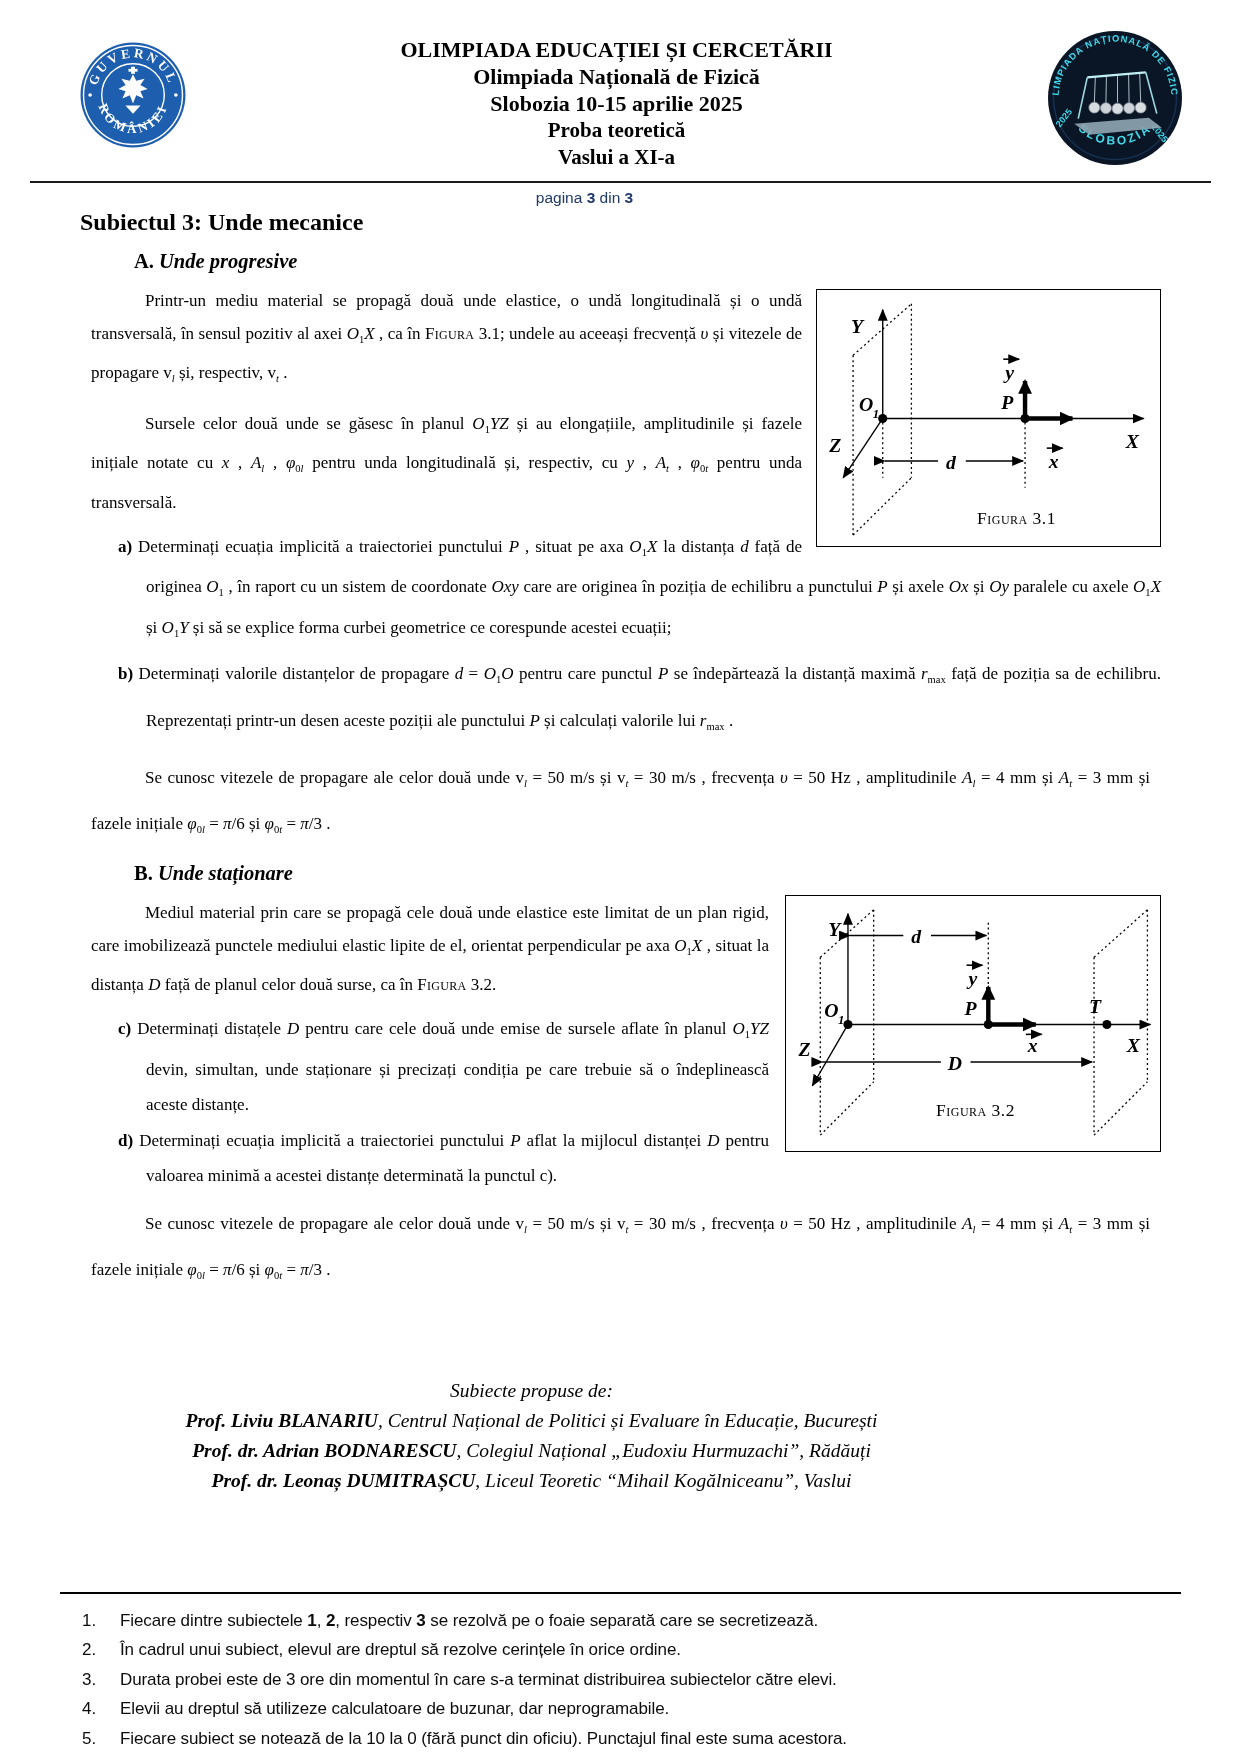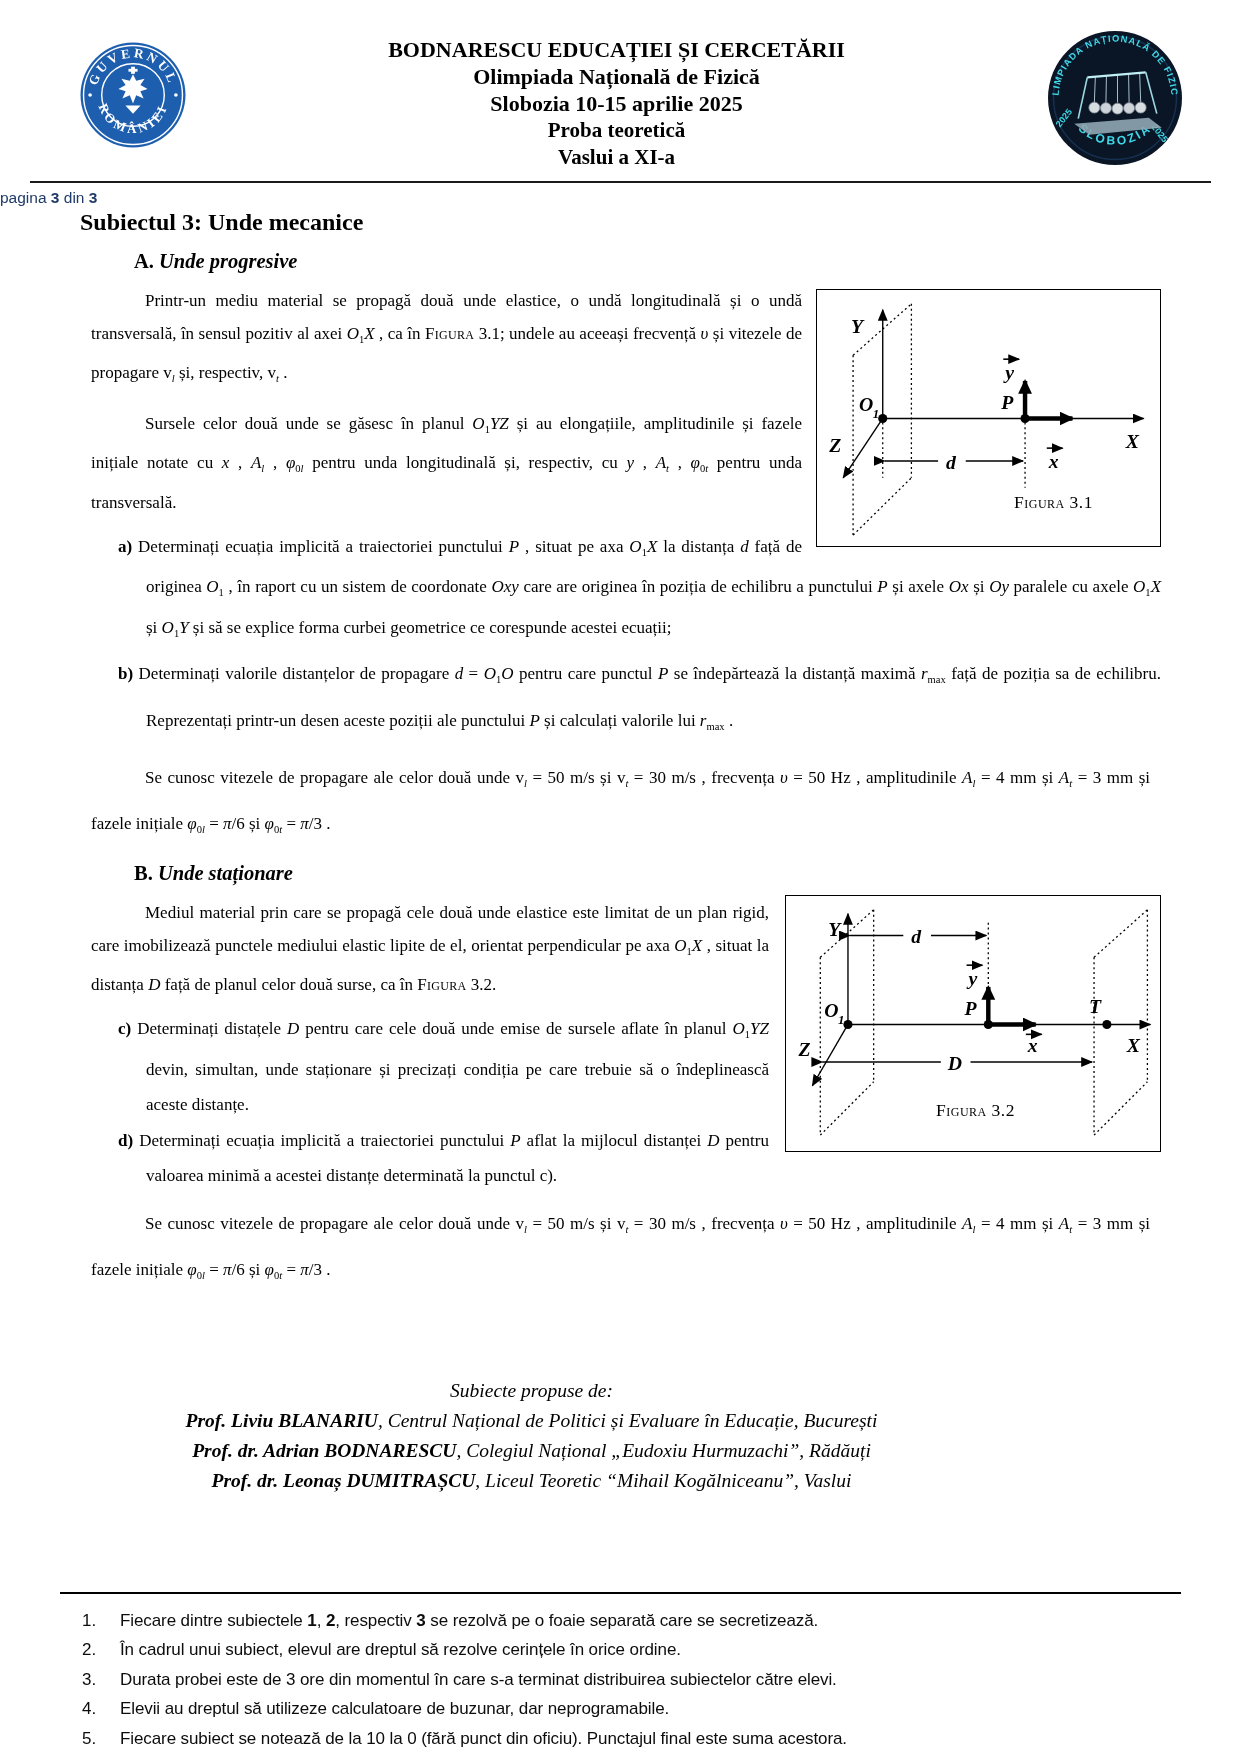--- a/index.html
+++ b/index.html
@@ -10,21 +10,21 @@
   }
   
   .header{display:flex;align-items:flex-start;padding:30px 58px 0 80px;}
   .logo-left{width:106px;height:106px;margin-top:12px;flex:0 0 auto;}
   .logo-right{width:136px;height:136px;flex:0 0 auto;}
   .hdr-center{flex:1;text-align:center;font-weight:bold;padding-top:6px;}
   .hdr-line{font-size:22px;line-height:27px;}
   .hdr-line.small{font-size:21px;}
   .hdr-rule{border-top:2px solid #1a1a1a;margin:10px 30px 0 30px;}
   .pagenum{
-    text-align:left;padding:6px 72px 0 0;font-family:"Liberation Sans",sans-serif;
+    text-align:center;padding:6px 72px 0 0;font-family:"Liberation Sans",sans-serif;
     font-size:15.5px;color:#1f3a68;
   }
   
   .title{font-size:24px;font-weight:bold;margin:2px 0 14px 80px;}
   .content{padding:0 80px;}
   .sec-head{font-size:20.5px;margin:6px 0 2px 54px;}
   p.body{font-size:17px;line-height:33px;text-align:justify;text-indent:54px;margin:11px;}
   p.body.wide{line-height:40px;}
   .item{font-size:17px;line-height:34.5px;text-align:justify;padding-left:66px;text-indent:-28px;margin:2px 0 0 0;}
   .item.tall{line-height:40px;}
@@ -33,21 +33,21 @@
   .sc{font-variant:small-caps;letter-spacing:0.3px;}
   
   .figbox{float:right;position:relative;background:#fff;border:1.6px solid #000;}
   .figbox svg{display:block;}
   .fig1{width:343px;height:256px;margin:14px 0 6px 14px;}
   .fig2{width:374px;height:255px;margin:8px 0 8px 16px;}
   .figcap{
     position:absolute;font-size:17.5px;font-variant:small-caps;letter-spacing:0.5px;
     white-space:nowrap;background:#fff;padding:0 2px;
   }
-  .fig1 .figcap{left:158px;top:202px;margin-left:37px;}
+  .fig1 .figcap{left:158px;top:218px;}
   .fig2 .figcap{left:148px;top:204px;}
   
   .credits{margin:68px 178px 0 0;text-align:center;font-style:italic;font-size:19.5px;line-height:30px;}
   .credits .cr-line b{font-weight:bold;}
   
   .footer{margin:96px 60px 0 60px;border-top:2.5px solid #000;padding-top:12px;
     font-family:"Liberation Sans",sans-serif;font-size:17px;color:#0c0c0c;}
   .note{display:flex;line-height:29.5px;}
   .note .num{width:38px;padding-left:22px;flex:0 0 auto;}
   .note .txt{flex:1;letter-spacing:-0.1px;}
@@ -80,21 +80,21 @@
         <g>
           <rect x="50.6" y="24.5" width="3.8" height="7" fill="#fff"></rect>
           <rect x="48" y="26.6" width="9" height="2.8" fill="#fff"></rect>
           <path fill="#ffffff" d="M52.5,32 l3.2,6.4 l8.3,-2 l-4.2,6.2 l7.2,4 l-7.2,2.2 l3.2,7.2 l-7.3,-3.2 l-3.2,8.2 l-3.2,-8.2 l-7.3,3.2 l3.2,-7.2 l-7.2,-2.2 l7.2,-4 l-4.2,-6.2 l8.3,2 z"></path>
           <path fill="#ffffff" d="M45,63 h15 l-7.5,8 z"></path>
         </g>
       </svg>
     </div>
 
     <div class="hdr-center">
-      <div class="hdr-line">BODNARESCU EDUCAȚIEI ȘI CERCETĂRII</div>
+      <div class="hdr-line">OLIMPIADA EDUCAȚIEI ȘI CERCETĂRII</div>
       <div class="hdr-line">Olimpiada Națională de Fizică</div>
       <div class="hdr-line">Slobozia 10-15 aprilie 2025</div>
       <div class="hdr-line small">Proba teoretică</div>
       <div class="hdr-line small">Vaslui a XI-a</div>
     </div>
 
     <div class="logo-right">
       <svg viewBox="0 0 135 135" width="136" height="136">
         <circle cx="67.5" cy="67.5" r="66.5" fill="#0a1626"></circle>
         <circle cx="67.5" cy="67.5" r="61" fill="none" stroke="#153051" stroke-width="1.5"></circle>

